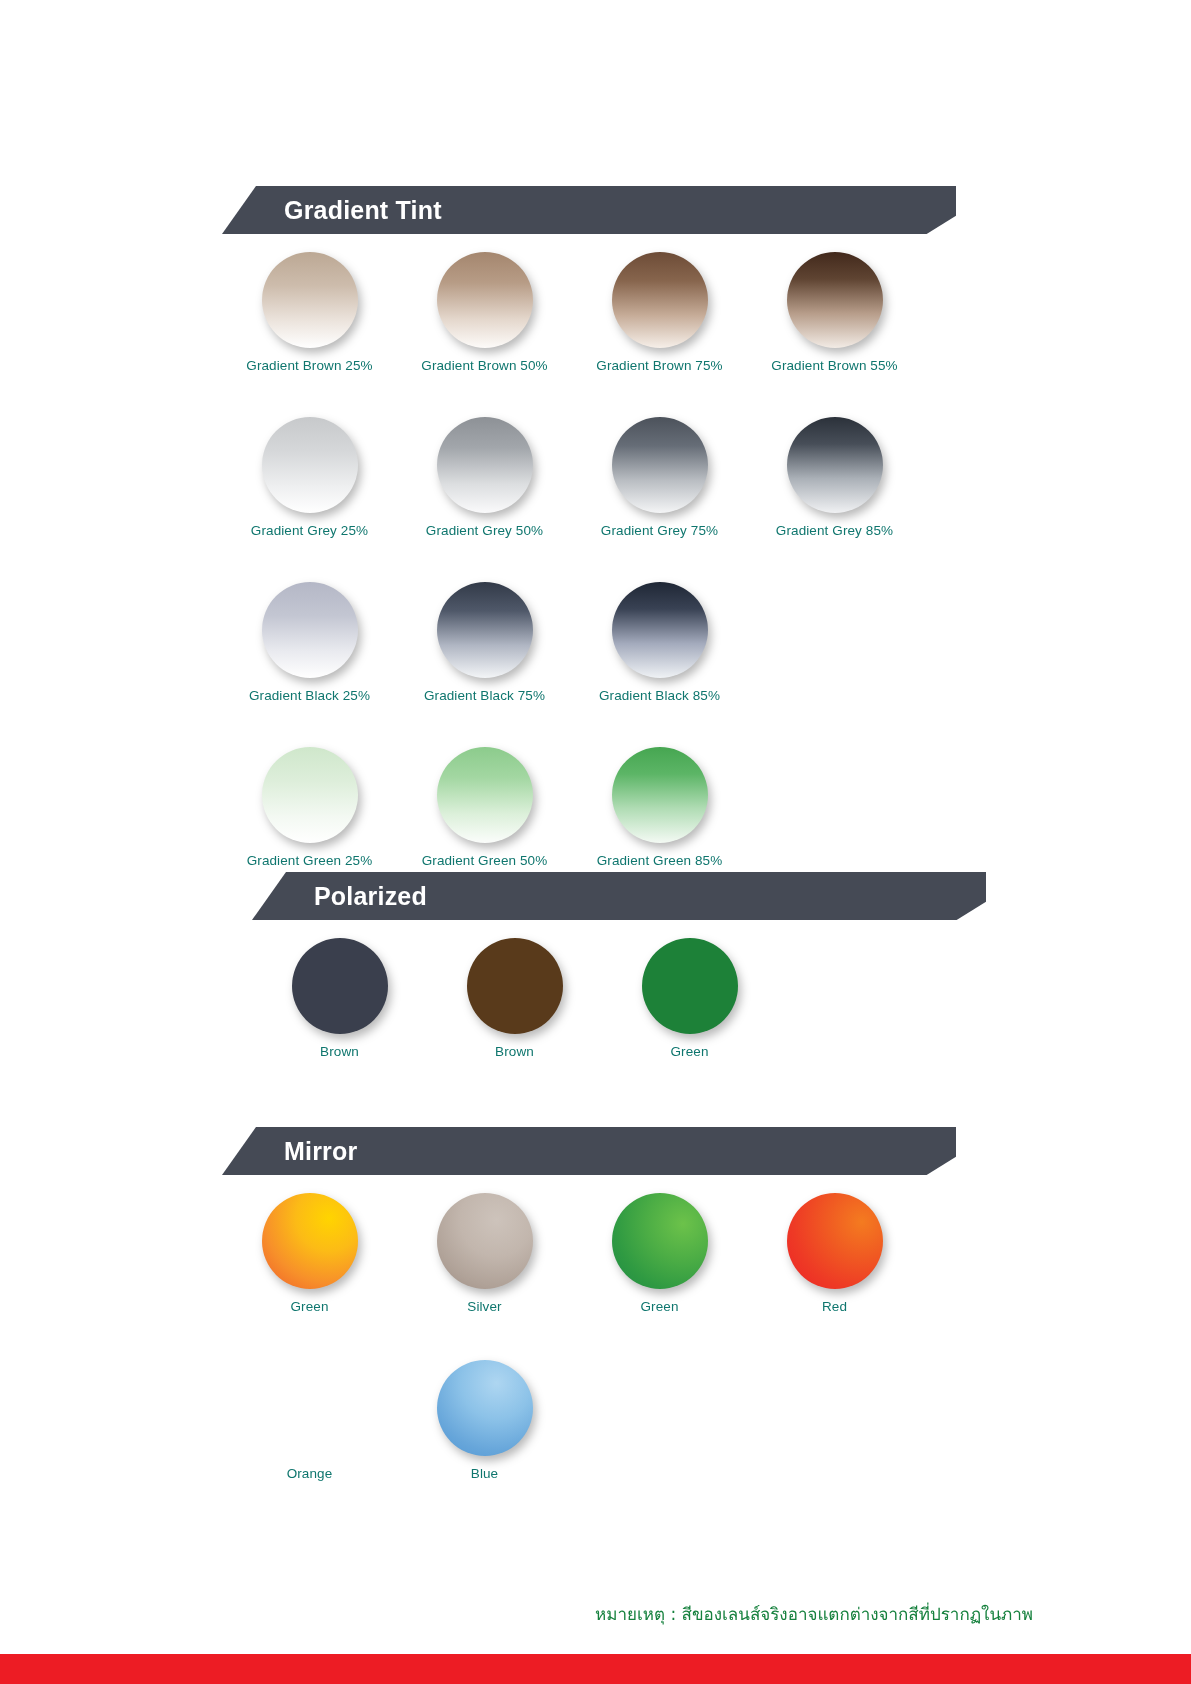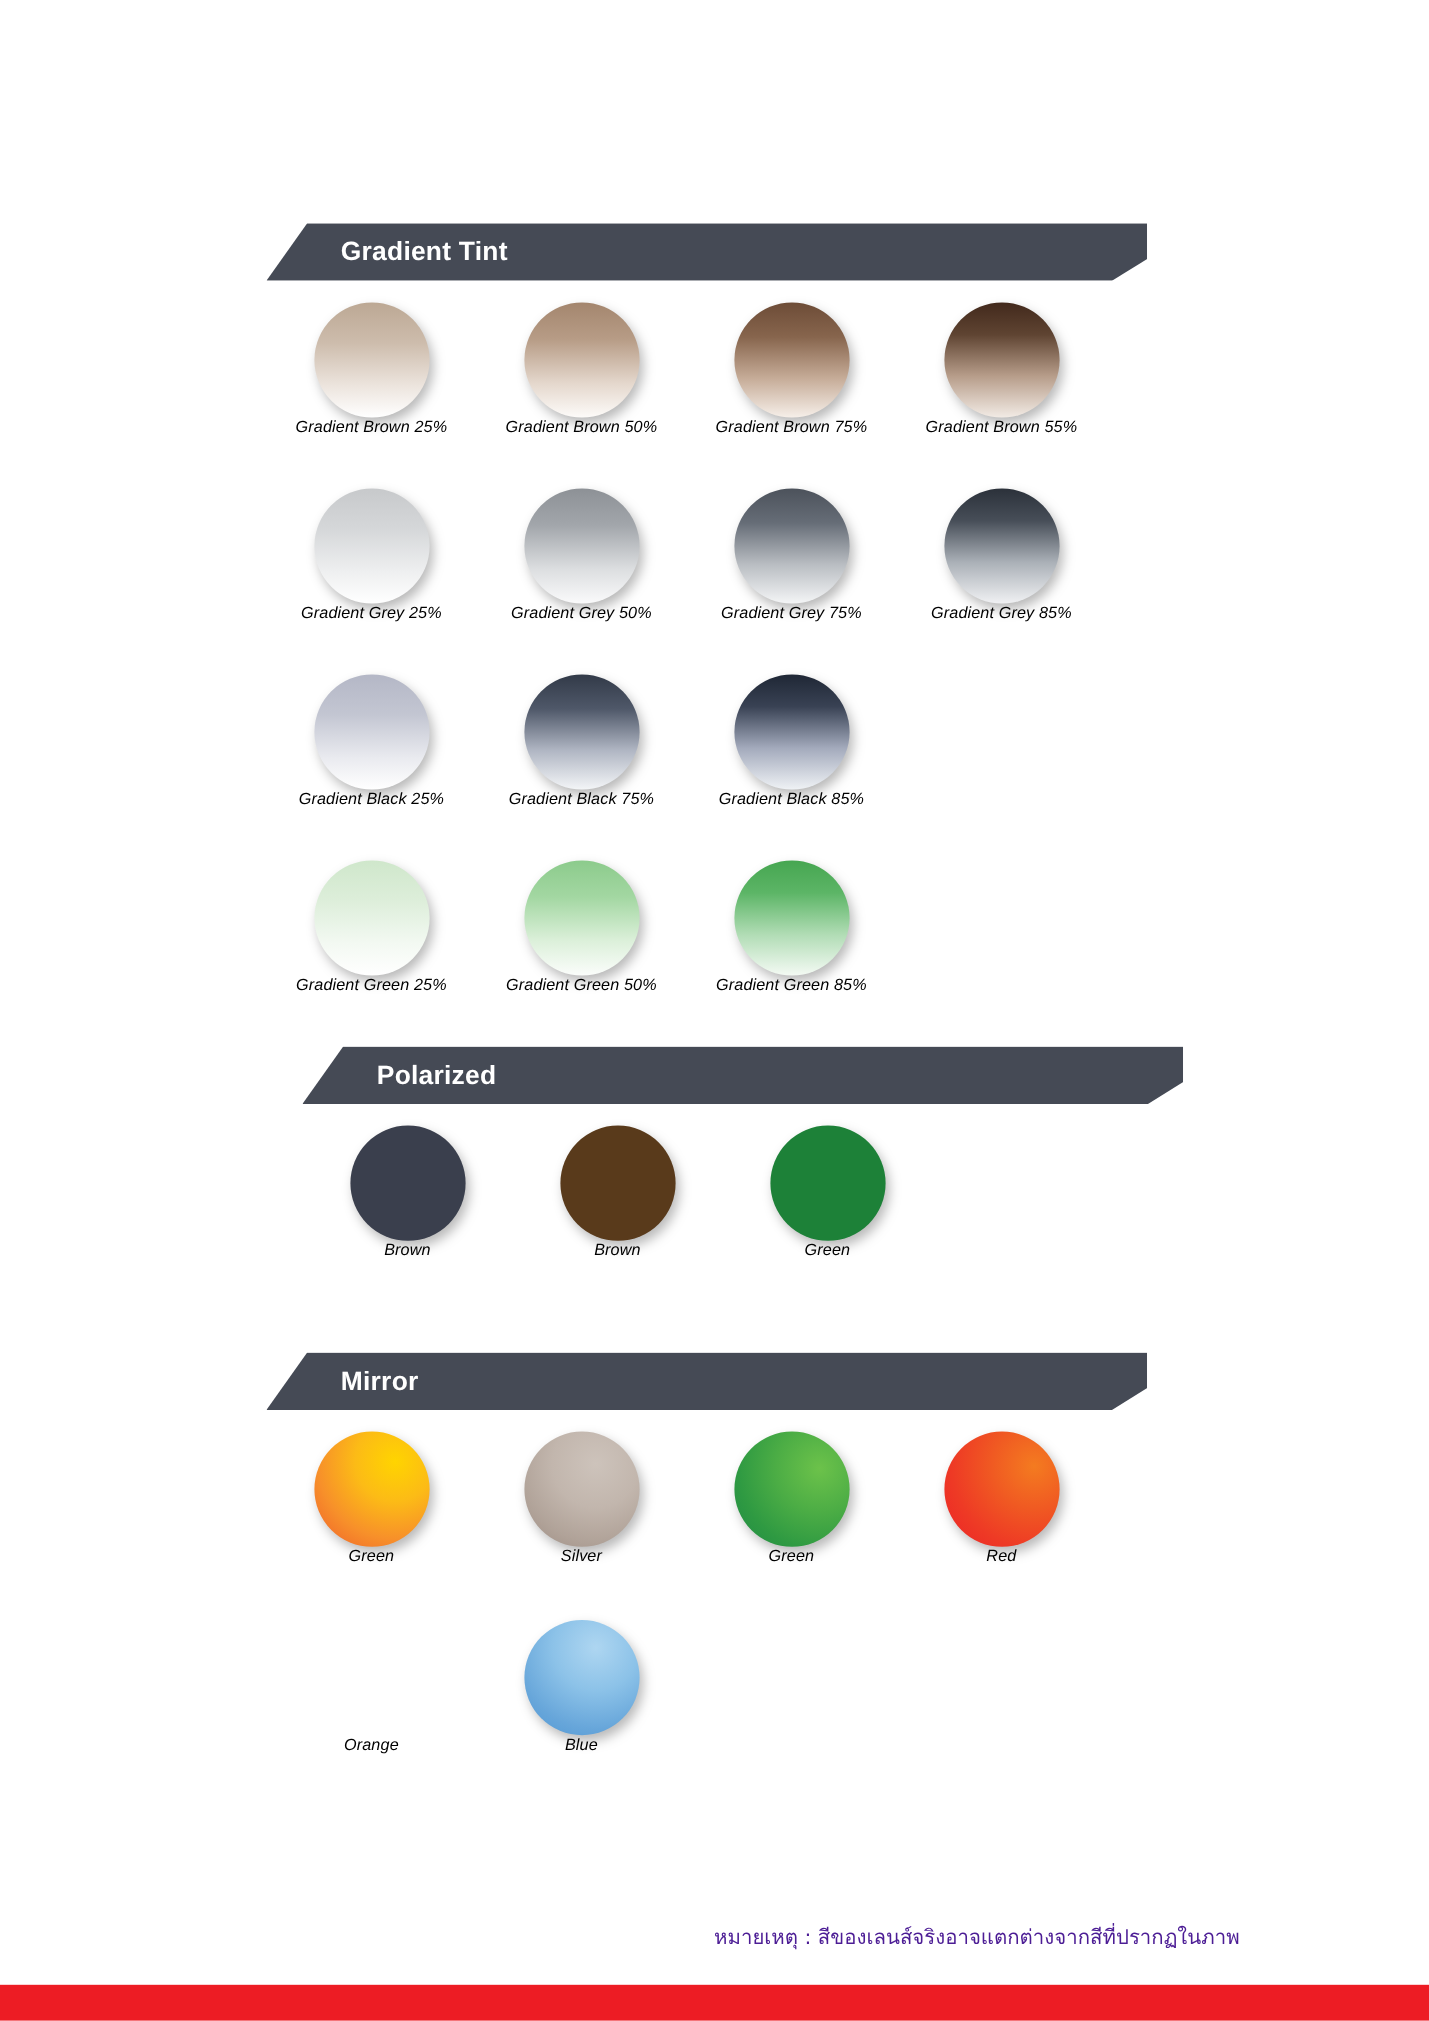--- a/index.html
+++ b/index.html
@@ -41,21 +41,21 @@
     clip-path: polygon(34px 0, 100% 0, 100% 62%, 96% 100%, 0 100%);
   }
 
   .banner-title {
     position: absolute;
     left: 62px;
     top: 0;
     height: 31px;
     line-height: 48px;
     color: #ffffff;
-    font-size: 22px;
+    font-size: 25px;
     font-weight: bold;
     letter-spacing: 0.2px;
     white-space: nowrap;
   }
 
   
   .swatch-grid {
     position: relative;
     margin-left: 222px;
     width: 734px;
@@ -78,36 +78,36 @@
     filter: drop-shadow(3px 5px 5px rgba(0,0,0,0.28));
   }
 
   .disc {
     position: absolute;
     inset: 0;
     border-radius: 50%;
   }
 
   .swatch-label {
+    margin-top: 10px;
     font-size: 13.5px;
-    color: #000000;
+    color: #0f766e;
     text-align: center;
     white-space: nowrap;
     letter-spacing: 0.1px;
-    font-style: italic;
   }
 
   .row-gap { height: 44px; }
 
   
   .footnote {
     position: absolute;
     right: 158px;
     top: 1600px;
-    color: #4c1d95;
+    color: #15803d;
     font-size: 17px;
     white-space: nowrap;
     font-family: "DejaVu Sans", "Liberation Sans", sans-serif;
   }
 
   .bottom-bar {
     position: absolute;
     left: 0;
     bottom: 0;
     width: 1191px;

